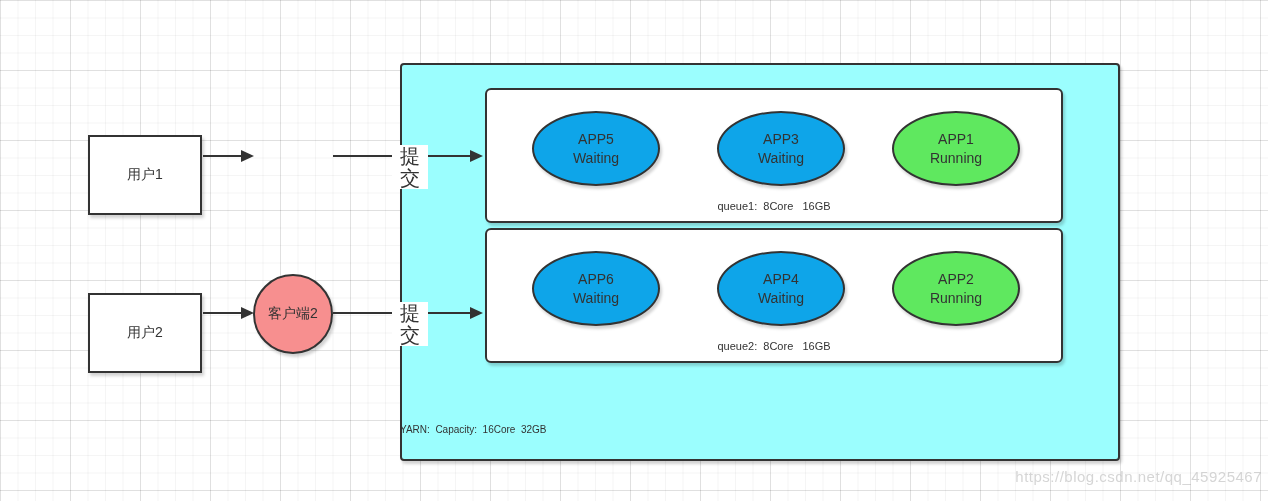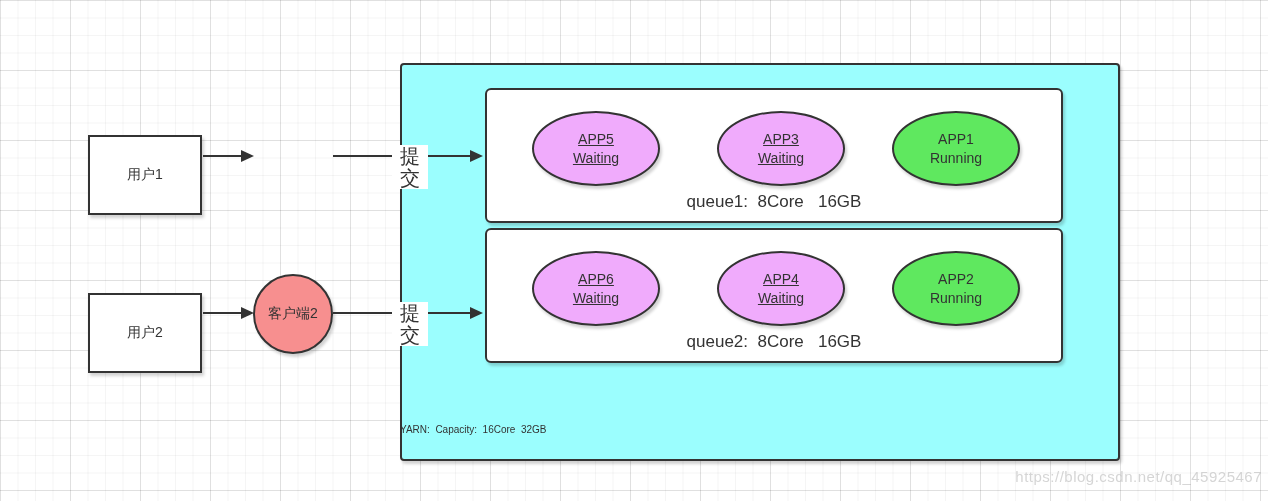--- a/index.html
+++ b/index.html
@@ -43,40 +43,40 @@
     background: #ffffff;
     border: 2px solid #333;
     border-radius: 6px;
   }
   .queue-box.q1 { top: 88px; }
   .queue-box.q2 { top: 228px; }
   .queue-label {
     position: absolute;
     left: 0; bottom: 9px; width: 100%;
     text-align: center;
-    font-size: 17px;
+    font-size: 11px;
     white-space: pre;
   }
 
   
   .app-ellipse {
     position: absolute;
     top: 21px;
     width: 124px; height: 71px;
     border: 2px solid #333;
     border-radius: 50%;
     display: flex; flex-direction: column;
     align-items: center; justify-content: center;
     font-size: 14px; line-height: 19px;
     text-align: center;
   }
   .app-pos-0 { left: 45px; }
   .app-pos-1 { left: 230px; }
   .app-pos-2 { left: 405px; }
-  .fill-waiting { background: #f0abfc; text-decoration: underline; }
+  .fill-waiting { background: #0ea5e9; }
   .fill-running { background: #5FE85F; }
 
   
   .user-box {
     left: 88px; width: 110px; height: 76px;
     background: #ffffff;
     border: 2px solid #333;
     display: flex; align-items: center; justify-content: center;
     font-size: 14px;
     margin-top: 20px;

